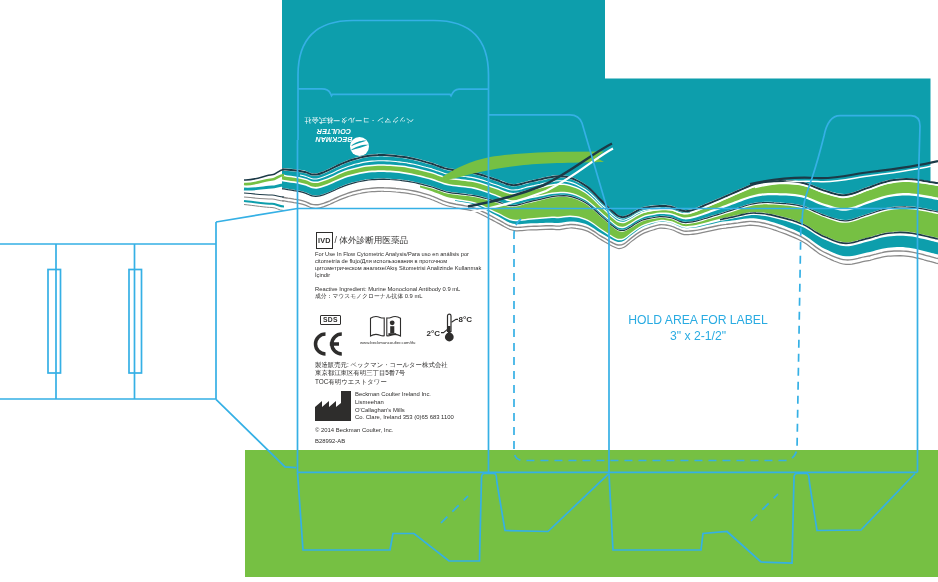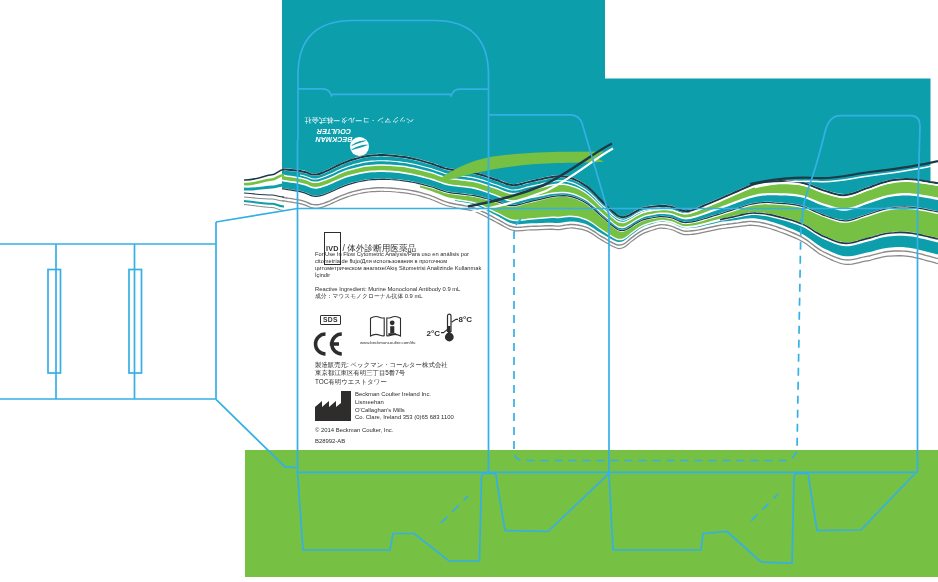--- a/index.html
+++ b/index.html
@@ -114,21 +114,21 @@
     <text x="334" y="134.5">BECKMAN</text>
     <text x="334" y="142.5">COULTER</text>
   </g>
 
   <g transform="rotate(180 359 121)">
     <text x="359" y="124" fill="#ffffff" font-size="7.2" text-anchor="middle">ベックマン・コールター株式会社</text>
   </g>
 </svg>
 
 <div class="abs txt" style="left:316px;top:231.5px;font-size:7.2px;">
-  <span style="display:inline-block;border:1.1px solid #2e2d2c;padding:12px 1px;line-height:7.5px;font-weight:bold;letter-spacing:0.2px;vertical-align:middle;margin-left:8px;">IVD</span>
+  <span style="display:inline-block;border:1.1px solid #2e2d2c;padding:4px 1px;line-height:7.5px;font-weight:bold;letter-spacing:0.2px;vertical-align:middle;">IVD</span>
   <span style="font-size:8.6px;vertical-align:middle;text-align:right;"> / 体外診断用医薬品</span>
 </div>
 
 <div class="abs txt" style="left:315px;top:250.5px;font-size:5.7px;line-height:7.2px;white-space:nowrap;">
 For Use In Flow Cytometric Analysis/Para uso en análisis por<br>citometría de flujo/Для использования в проточном<br>цитометрическом анализе/Akış Sitometrisi Analizinde Kullanmak<br>İçindir
 </div>
 
 <div class="abs txt" style="left:315px;top:286px;width:160px;font-size:5.8px;line-height:7.2px;">
 Reactive Ingredient: Murine Monoclonal Antibody 0.9 mL<br>成分：マウスモノクローナル抗体 0.9 mL
 </div>
@@ -168,14 +168,15 @@
 </svg>
 
 <div class="abs txt" style="left:355px;top:391px;font-size:5.9px;line-height:7.8px;">
 Beckman Coulter Ireland Inc.<br>Lismeehan<br>O'Callaghan's Mills<br>Co. Clare, Ireland 353 (0)65 683 1100
 </div>
 
 <div class="abs txt" style="left:315px;top:427px;font-size:5.9px;">© 2014 Beckman Coulter, Inc.</div>
 
 <div class="abs txt" style="left:315px;top:438px;font-size:5.9px;">B28992-AB</div>
 
+<div class="abs" style="left:609px;top:311.5px;width:178px;text-align:center;color:#29ABE2;font-size:12.2px;line-height:16.8px;">HOLD AREA FOR LABEL<br>3" x 2-1/2"</div>
 
 </div>
 
 </body></html>

